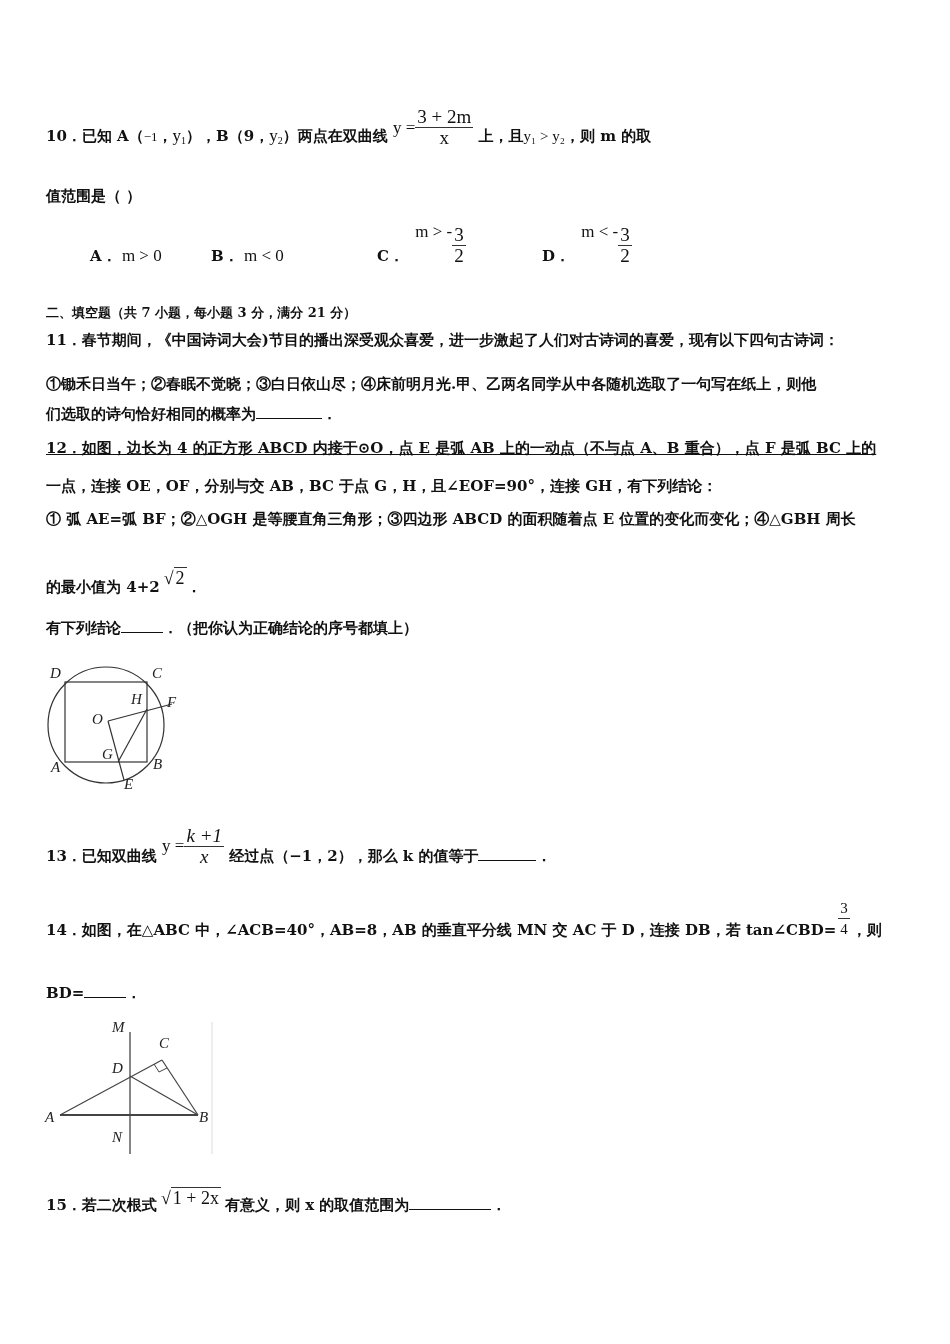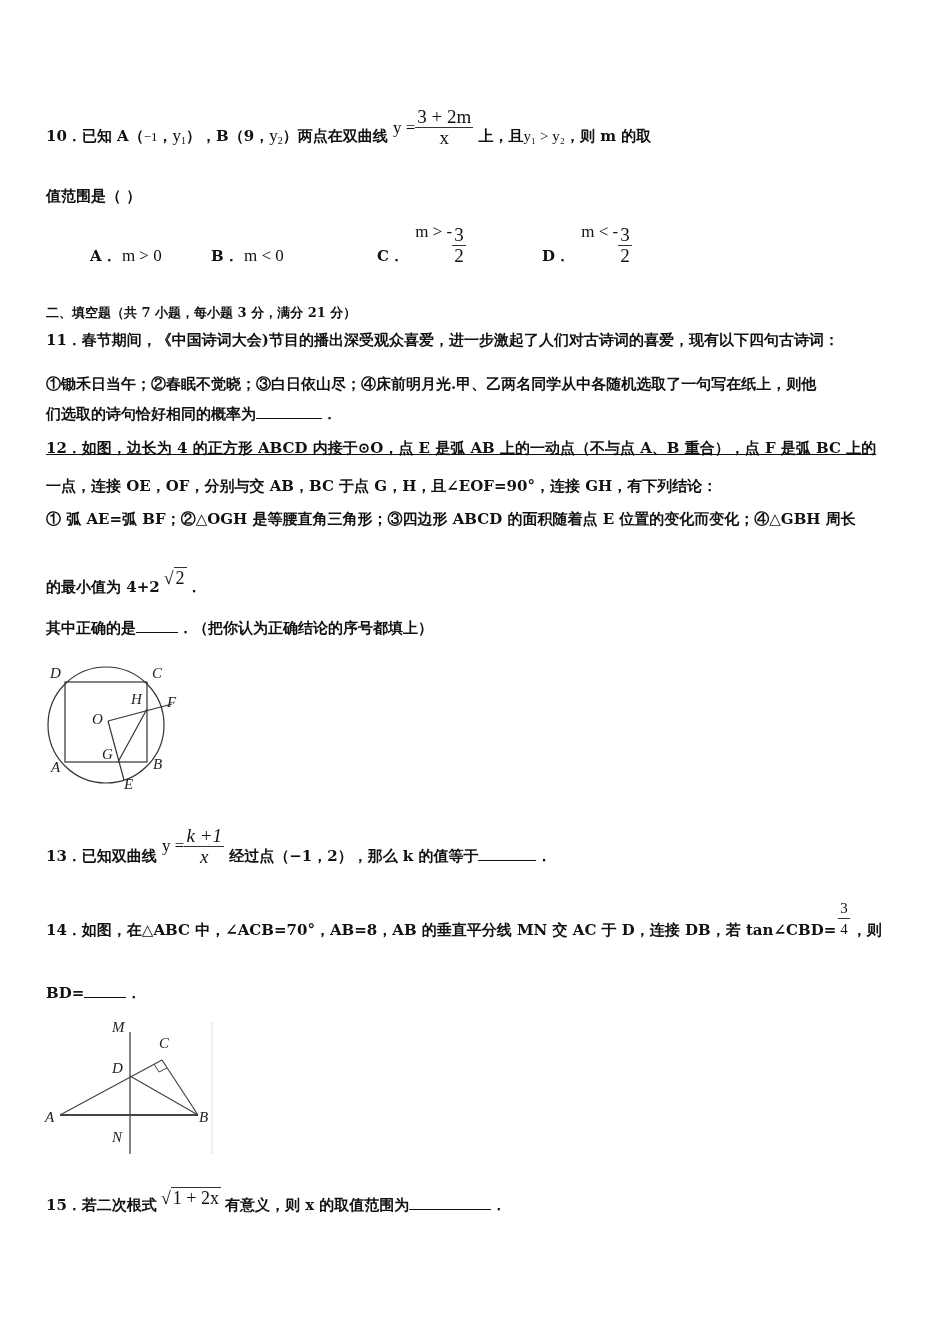--- a/index.html
+++ b/index.html
@@ -53,21 +53,21 @@
   <span>们选取的诗句恰好相同的概率为</span><span class="blank" style="width:66px;"></span><span>．</span>
 </div>
 
 <div class="ln" style="top:438px;text-decoration:underline;">12．如图，边长为 4 的正方形 ABCD 内接于⊙O，点 E 是弧 AB 上的一动点（不与点 A、B 重合），点 F 是弧 BC 上的</div>
 <div class="ln" style="top:476px;">一点，连接 OE，OF，分别与交 AB，BC 于点 G，H，且∠EOF=90°，连接 GH，有下列结论：</div>
 <div class="ln" style="top:509px;">① 弧 AE=弧 BF；②△OGH 是等腰直角三角形；③四边形 ABCD 的面积随着点 E 位置的变化而变化；④△GBH 周长</div>
 <div class="ln" style="top:568px;">
   <span>的最小值为 4+2</span><span class="sqrt" style="vertical-align:8px; margin-left:4px;">√<span class="rad">2</span></span><span>．</span>
 </div>
 <div class="ln" style="top:618px;">
-  <span>其中正确的是</span><span class="blank" style="width:42px;"></span><span>．（把你认为正确结论的序号都填上）</span>
+  <span>有下列结论</span><span class="blank" style="width:42px;"></span><span>．（把你认为正确结论的序号都填上）</span>
 </div>
 
 <svg style="position:absolute; left:44px; top:658px;" width="150" height="136">
   <circle cx="62" cy="67" r="58" fill="none" stroke="#333" stroke-width="1.2"></circle>
   <rect x="21" y="24" width="82" height="80" fill="none" stroke="#333" stroke-width="1.2"></rect>
   <line x1="64" y1="63" x2="128" y2="46" stroke="#333" stroke-width="1.2"></line>
   <line x1="64" y1="63" x2="80" y2="122" stroke="#333" stroke-width="1.2"></line>
   <line x1="103" y1="51" x2="74" y2="104" stroke="#333" stroke-width="1.2"></line>
   <text x="6" y="20">D</text>
   <text x="108" y="20">C</text>
@@ -80,21 +80,21 @@
   <text x="80" y="131">E</text>
 </svg>
 
 <div class="ln" style="top:836px;">
   <span>13．已知双曲线</span>
   <span class="math" style="vertical-align:10px;">y =</span><span class="frac" style="margin-top:-22px;font-style:italic;"><span class="num">k +1</span><span class="den">x</span></span>
   <span>经过点（−1，2），那么 k 的值等于</span><span class="blank" style="width:58px;"></span><span>．</span>
 </div>
 
 <div class="ln" style="top:920px;">
-  <span>14．如图，在△ABC 中，∠ACB=70°，AB=8，AB 的垂直平分线 MN 交 AC 于 D，连接 DB，若 tan∠CBD=</span><span class="frac" style="font-size:15px; margin:-26px 2px 0 2px;"><span class="num">3</span><span class="den">4</span></span><span>，则</span>
+  <span>14．如图，在△ABC 中，∠ACB=40°，AB=8，AB 的垂直平分线 MN 交 AC 于 D，连接 DB，若 tan∠CBD=</span><span class="frac" style="font-size:15px; margin:-26px 2px 0 2px;"><span class="num">3</span><span class="den">4</span></span><span>，则</span>
 </div>
 <div class="ln" style="top:983px;">
   <span>BD=</span><span class="blank" style="width:42px;"></span><span>．</span>
 </div>
 
 <svg style="position:absolute; left:44px; top:1018px;" width="172" height="140">
   <line x1="168" y1="4" x2="168" y2="136" stroke="#ddd" stroke-width="1"></line>
   <line x1="86" y1="14" x2="86" y2="136" stroke="#444" stroke-width="1.3"></line>
   <line x1="16" y1="97" x2="154" y2="97" stroke="#444" stroke-width="2"></line>
   <line x1="16" y1="97" x2="118" y2="42" stroke="#444" stroke-width="1.2"></line>

